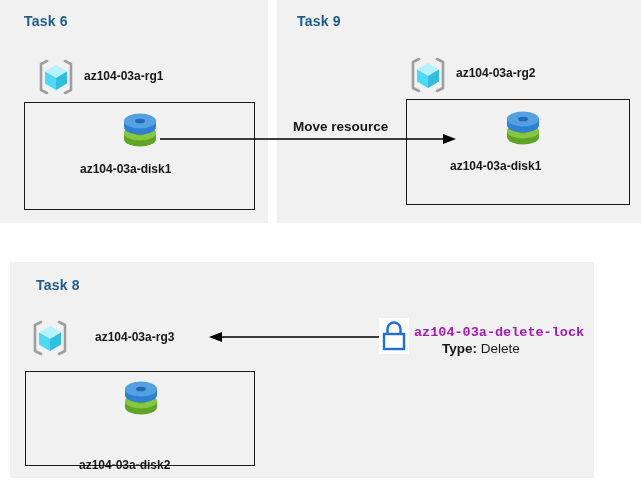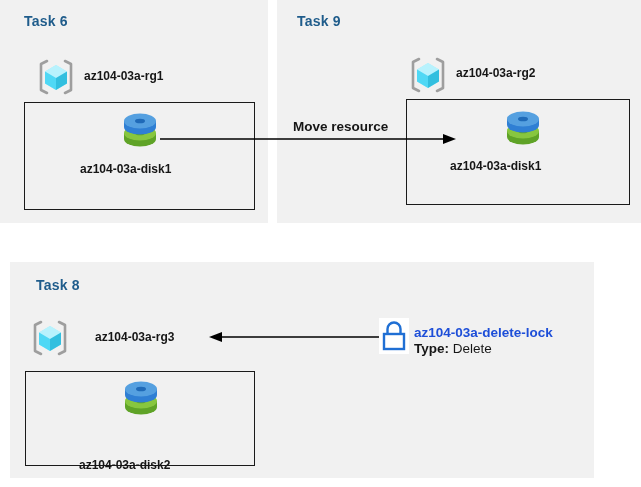--- a/index.html
+++ b/index.html
@@ -101,28 +101,30 @@
 
   #lock-label-wrap {
     position: absolute;
     left: 414px;
     top: 325px;
     white-space: nowrap;
     line-height: 16px;
   }
   #lock-label-name {
     display: block;
-    color: #1d4ed8;
+    color: #a21caf;
     font-size: 13.5px;
     font-weight: bold;
+    font-family: Liberation Mono, monospace;
   }
   #lock-label-type {
     display: block;
     color: #161616;
     font-size: 13.5px;
+    margin-left: 28px;
   }
   #lock-label-type b { font-weight: bold; }
 
   .arrow-svg {
     position: absolute;
     overflow: visible;
   }
   #arrow-move { left: 160px; top: 128px; width: 300px; height: 22px; }
   #arrow-lock { left: 205px; top: 326px; width: 175px; height: 22px; }
 </style>

